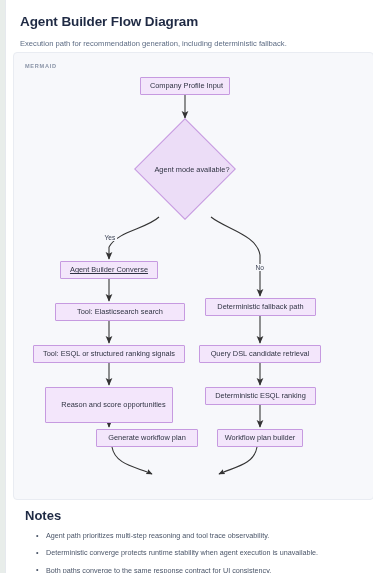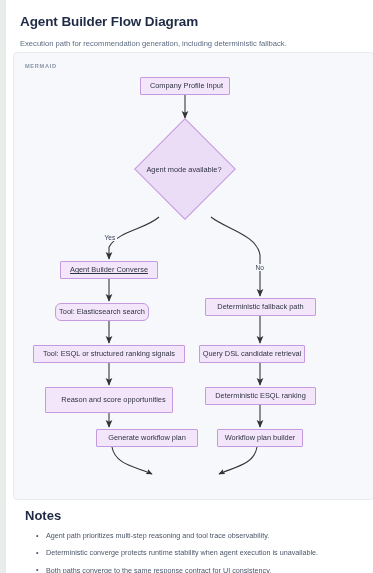--- a/index.html
+++ b/index.html
@@ -202,50 +202,50 @@
 
           <path d="M98,394 C101,412 123,414 138,421" stroke="#333" stroke-width="1.1" fill="none" marker-end="url(#ah)"></path>
           <path d="M243,394 C240,412 220,414 205,421" stroke="#333" stroke-width="1.1" fill="none" marker-end="url(#ah)"></path>
         </svg>
 
         <div class="node" style="left:126px; top:24px; width:90px; height:18px;justify-content:flex-end;">
           <span>Company Profile Input</span>
         </div>
 
         <div class="diamond" style="left:135px; top:80px; width:72px; height:72px;"></div>
-        <div class="diamond-label" style="left:120px; top:112px; width:100px;">Agent mode available?</div>
+        <div class="diamond-label" style="left:128px; top:112px; width:100px;">Agent mode available?</div>
 
         <div class="edge-label" style="left:89px; top:181px;">Yes</div>
         <div class="edge-label" style="left:240px; top:211px;">No</div>
 
         <div class="node" style="left:46px; top:208px; width:98px; height:18px;text-decoration:underline;">
           <span>Agent Builder Converse</span>
         </div>
 
-        <div class="node" style="left:41px; top:250px; width:94px; height:18px;border-radius:6px;">
+        <div class="node" style="left:41px; top:250px; width:130px; height:18px;">
           <span>Tool: Elasticsearch search</span>
         </div>
 
         <div class="node" style="left:19px; top:292px; width:152px; height:18px;">
           <span>Tool: ESQL or structured ranking signals</span>
         </div>
 
-        <div class="node" style="left:31px; top:334px; width:128px; height:26px;padding-left:15px;">
+        <div class="node" style="left:31px; top:334px; width:128px; height:36px;padding-left:15px;">
           <span>Reason and score opportunities</span>
         </div>
 
         <div class="node" style="left:44px; top:376px; width:102px; height:18px;margin-left:38px;">
           <span>Generate workflow plan</span>
         </div>
 
         <div class="node" style="left:191px; top:245px; width:111px; height:18px;">
           <span>Deterministic fallback path</span>
         </div>
 
-        <div class="node" style="left:185px; top:292px; width:106px; height:18px;">
+        <div class="node" style="left:185px; top:292px; width:122px; height:18px;">
           <span>Query DSL candidate retrieval</span>
         </div>
 
         <div class="node" style="left:191px; top:334px; width:111px; height:18px;">
           <span>Deterministic ESQL ranking</span>
         </div>
 
         <div class="node" style="left:203px; top:376px; width:86px; height:18px;">
           <span>Workflow plan builder</span>
         </div>

